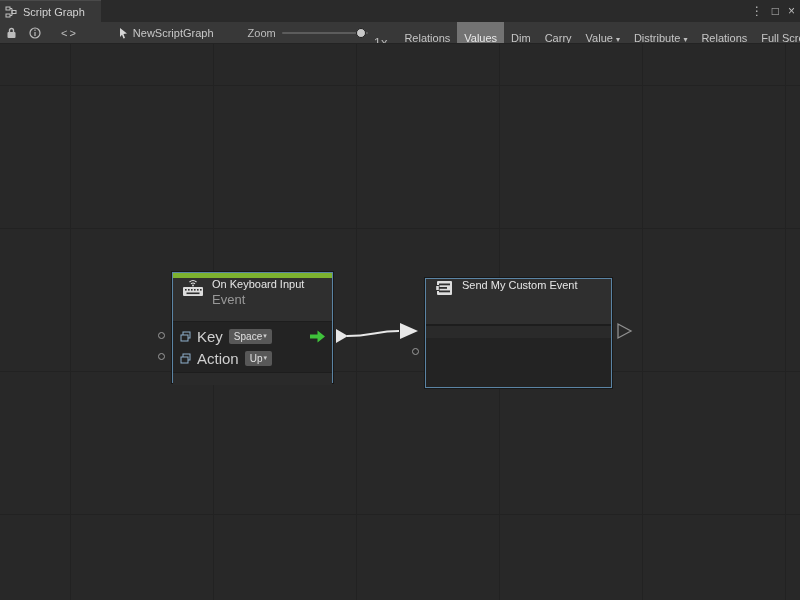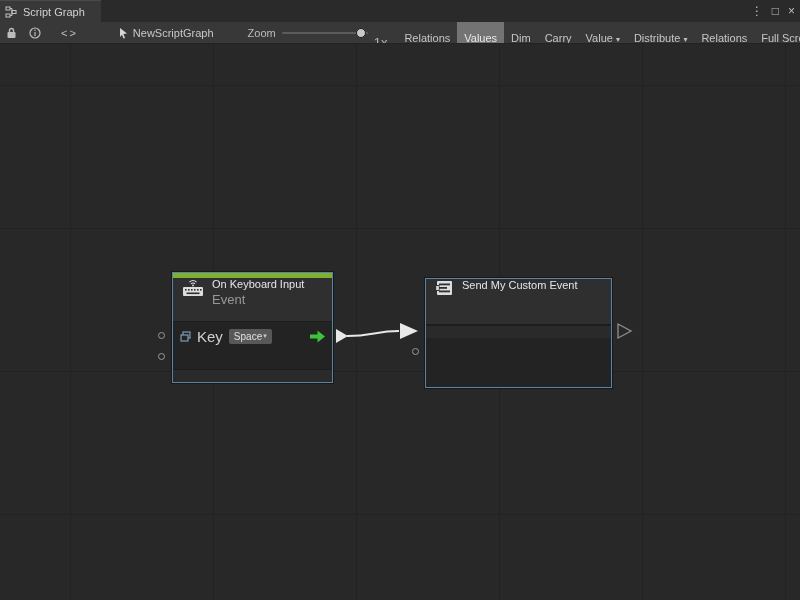--- a/index.html
+++ b/index.html
@@ -251,20 +251,33 @@
           <span class="dropdown">
             <span>Space</span>
             <span class="dd-caret">▾</span>
           </span>
           <span class="spacer">
             <svg width="15" height="13" viewBox="0 0 15 13">
               <path d="M0 4.5 h7.5 V0.5 L15 6.5 L7.5 12.5 V8.5 H0 Z" fill="#3fc23b"></path>
             </svg>
           </span>
         </div>
+        <div class="port-row">
+          <span>
+            <svg width="11" height="11" viewBox="0 0 11 11">
+              <rect x="3" y="1" width="7" height="6" fill="none" stroke="#8fb0cc"></rect>
+              <rect x="1" y="4" width="7" height="6" fill="#232323" stroke="#8fb0cc"></rect>
+            </svg>
+          </span>
+          <span class="port-label">Action</span>
+          <span class="dropdown">
+            <span>Up</span>
+            <span class="dd-caret">▾</span>
+          </span>
+        </div>
       </div>
       <div class="node-footer"></div>
     </div>
 
     <div class="node" id="node-send">
       <div class="node-header">
         <span>
           <svg width="19" height="18" viewBox="0 0 19 18">
             <rect x="2" y="2" width="15" height="14" rx="1" fill="#dddddd"></rect>
             <g fill="#2f2f2f">

